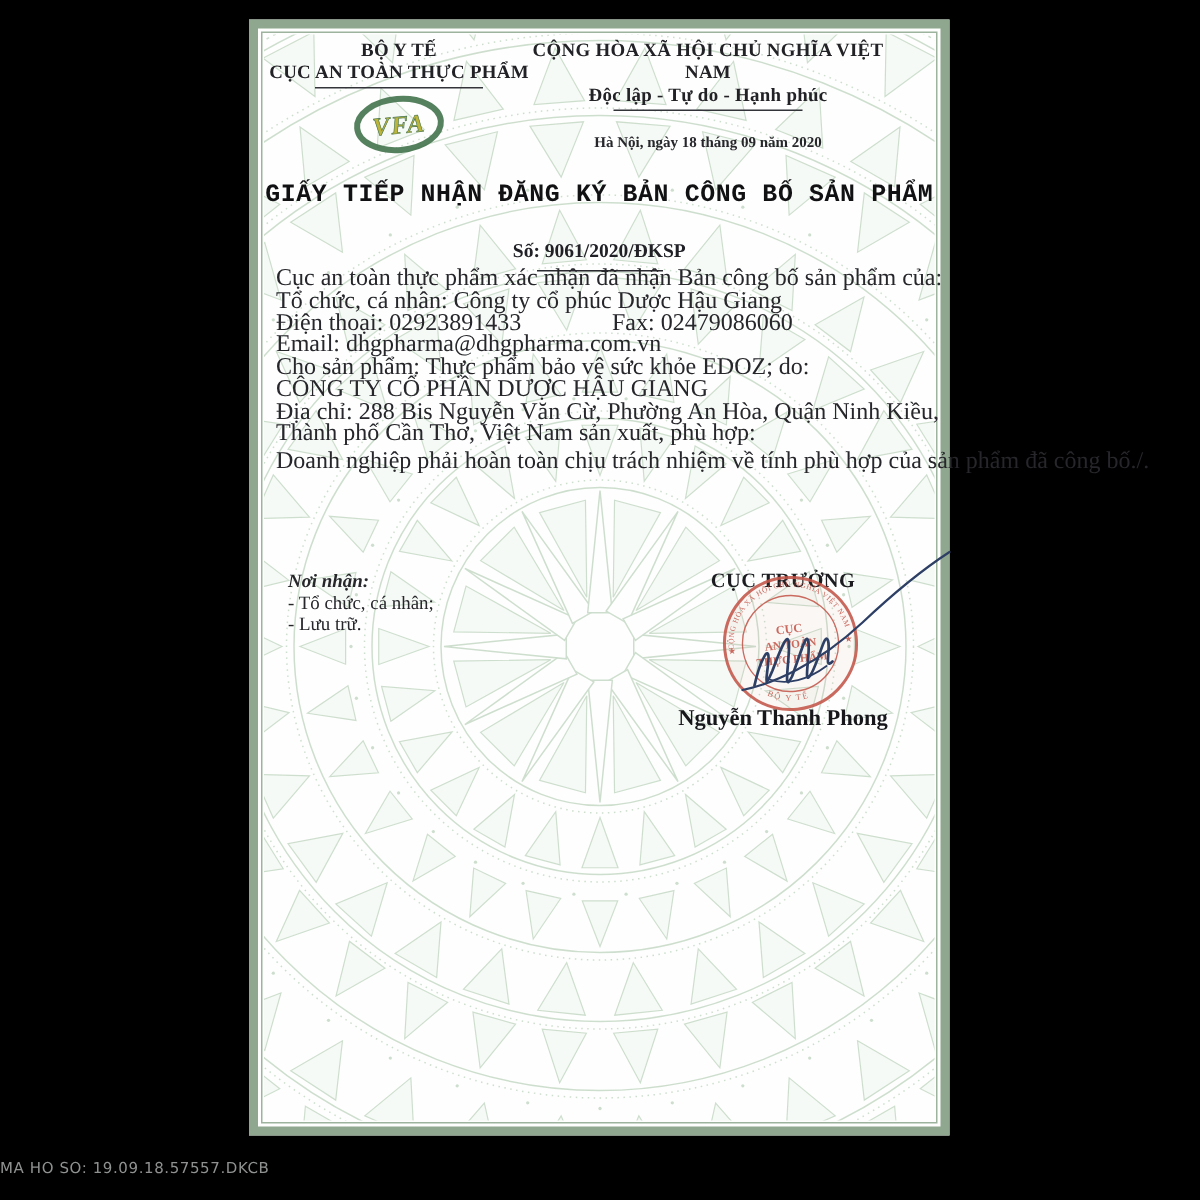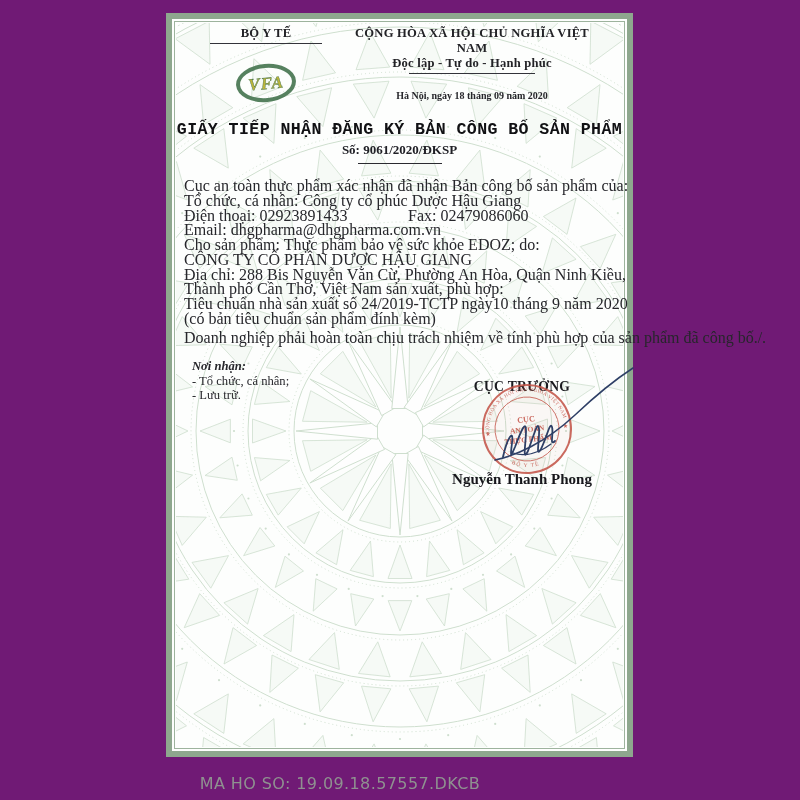--- a/index.html
+++ b/index.html
@@ -1,18 +1,18 @@
 <!DOCTYPE html>
 <html><head>
 <meta charset="utf-8">
 <style>
   * { margin:0; padding:0; box-sizing:border-box; }
   html,body { width:800px; height:800px; background:#ffffff; overflow:hidden;
               font-family:"Liberation Serif","DejaVu Serif",serif; }
-  .page { position:relative; width:800px; height:800px; background:#701a75; }
+  .page { position:relative; width:800px; height:800px; background:#000000; }
 
   .certificate { position:absolute; left:166px; top:13px; width:467px; height:744px;
                  background:#fdfefd; border:6px solid #8ea78e; }
   .inner-frame { position:absolute; inset:2px; border:1.4px solid #9db39d; pointer-events:none; }
   .watermark { position:absolute; inset:4px; width:447px; height:724px; opacity:.8; pointer-events:none; }
 
   .abs { position:absolute; }
   .center { text-align:center; }
 
   .hdr-left  { left:6px;   top:7px;  width:176px; }
@@ -20,42 +20,42 @@
   .hdr-small { font-size:12.6px; font-weight:bold; color:#222226; letter-spacing:.2px; line-height:15px; }
   .rule { border-bottom:1.3px solid #33333a; margin:2px auto 0; }
   .rule-left { width:112px; }
   .rule-right { width:126px; }
   .dateline { margin-top:16px; font-size:10px; font-weight:600; color:#26262b; }
 
   .logo { position:absolute; left:52px; top:34px; }
 
   .title-block { left:0; top:101px; width:455px; }
   .title-main { font-size:16.6px; font-weight:bold; color:#111114; letter-spacing:.4px;font-family:Liberation Mono, monospace; }
-  .title-no   { font-size:13px; font-weight:bold; color:#202026; margin-top:3px; }
+  .title-no   { font-size:13px; font-weight:bold; color:#202026; margin-top:20px; }
   .rule-no    { width:84px; border-bottom:1.6px solid #2a2a30; margin:5px auto 0; }
 
   .body-block { left:12px; top:160px; width:445px; font-size:16px; line-height:14.75px;
                 color:#26262b; }
   .body-block p { white-space:nowrap; }
   .body-block p.wrap { white-space:normal; }
   .phone-cell { display:inline-block; width:224px; }
   .disclaimer { margin-top:4px; }
 
-  .noi-nhan { left:20px; top:340px; width:200px; font-size:12.6px; line-height:14.5px; color:#26262b; }
+  .noi-nhan { left:20px; top:361px; width:200px; font-size:12.6px; line-height:14.5px; color:#26262b; }
   .noi-nhan .lbl { font-weight:bold; font-style:italic; }
 
   .cuc-truong { left:260px; top:360px; width:180px; font-size:13.6px; font-weight:bold;
                 color:#1b1b20; letter-spacing:.3px; }
   .signer-name { left:256px; top:452px; width:188px; font-size:15px; font-weight:bold; color:#16161b; }
 
   .sig-stamp { left:255px; top:340px; width:210px; height:150px; }
 
-  .footer-code { position:absolute; left:0; top:774px; width:680px; text-align:center;
+  .footer-code { position:absolute; left:0; top:774px; width:680px; text-align:left;
                  font-family:"DejaVu Sans","Liberation Sans",sans-serif;
-                 font-size:16px; color:#8f9190; letter-spacing:.4px; }
+                 font-size:10px; color:#8f9190; letter-spacing:.4px; }
 </style>
 </head>
 <body>
 
 <div class="page">
 
   <div class="certificate">
 
     <svg id="wm" class="watermark" viewBox="0 0 447 724">
         <circle cx="224" cy="408" r="24" fill="none" stroke="#c3d7c3" stroke-width="1" stroke-dasharray="1 3"></circle>
@@ -460,20 +460,21 @@
         <polygon points="632.4,183.5 652.4,150.2 671.2,184.4" fill="rgba(195,215,195,0.16)" stroke="#c3d7c3" stroke-width="0.8"></polygon>
         <polygon points="657.3,236.5 681.4,206.0 695.7,242.2" fill="rgba(195,215,195,0.16)" stroke="#c3d7c3" stroke-width="0.8"></polygon>
         <polygon points="675.4,292.1 703.1,264.9 712.8,302.6" fill="rgba(195,215,195,0.16)" stroke="#c3d7c3" stroke-width="0.8"></polygon>
         <polygon points="686.3,349.6 717.2,326.1 722.1,364.7" fill="rgba(195,215,195,0.16)" stroke="#c3d7c3" stroke-width="0.8"></polygon>
         <circle cx="224" cy="408" r="505" fill="none" stroke="#c3d7c3" stroke-width="1"></circle>
       </svg>
     <div class="inner-frame"></div>
 
     <div class="abs hdr-left center">
       <div class="hdr-small">BỘ Y TẾ</div>
+      <div class="hdr-small">CỤC AN TOÀN THỰC PHẨM</div>
       <div class="rule rule-left"></div>
       <svg class="logo" width="72" height="46" viewBox="0 0 72 46">
         <g transform="rotate(-5 36 23)">
           <ellipse cx="36" cy="23" rx="28" ry="17" fill="none" stroke="#44734e" stroke-width="4" opacity="0.9"></ellipse>
           <text x="36" y="29" text-anchor="middle" font-family="Liberation Serif, serif" font-size="17" font-style="italic" font-weight="bold" fill="#bcb53a" stroke="#44734e" stroke-width="0.4" letter-spacing="1">VFA</text>
         </g>
       </svg>
     </div>
 
     <div class="abs hdr-right center">
@@ -490,21 +491,20 @@
     </div>
 
     <div class="abs body-block">
       <p>Cục an toàn thực phẩm xác nhận đã nhận Bản công bố sản phẩm của:</p>
       <p>Tổ chức, cá nhân: Công ty cổ phúc Dược Hậu Giang</p>
       <p><span class="phone-cell">Điện thoại: 02923891433</span><span>Fax: 02479086060</span></p>
       <p>Email: dhgpharma@dhgpharma.com.vn</p>
       <p>Cho sản phẩm: Thực phẩm bảo vệ sức khỏe EDOZ; do:</p>
       <p>CÔNG TY CỔ PHẦN DƯỢC HẬU GIANG</p>
       <p class="wrap">Địa chỉ: 288 Bis Nguyễn Văn Cừ, Phường An Hòa, Quận Ninh Kiều, Thành phố Cần Thơ, Việt Nam sản xuất, phù hợp:</p>
-      <p class="wrap">Tiêu chuẩn nhà sản xuất số 24/2019-TCTP ngày10 tháng 9 năm 2020 (có bản tiêu chuẩn sản phẩm đính kèm)</p>
       <p class="disclaimer">Doanh nghiệp phải hoàn toàn chịu trách nhiệm về tính phù hợp của sản phẩm đã công bố./.</p>
     </div>
 
     <div class="abs noi-nhan">
       <div class="lbl">Nơi nhận:</div>
       <div>- Tổ chức, cá nhân;</div>
       <div>- Lưu trữ.</div>
     </div>
 
     <div class="abs cuc-truong center">CỤC TRƯỞNG</div>

